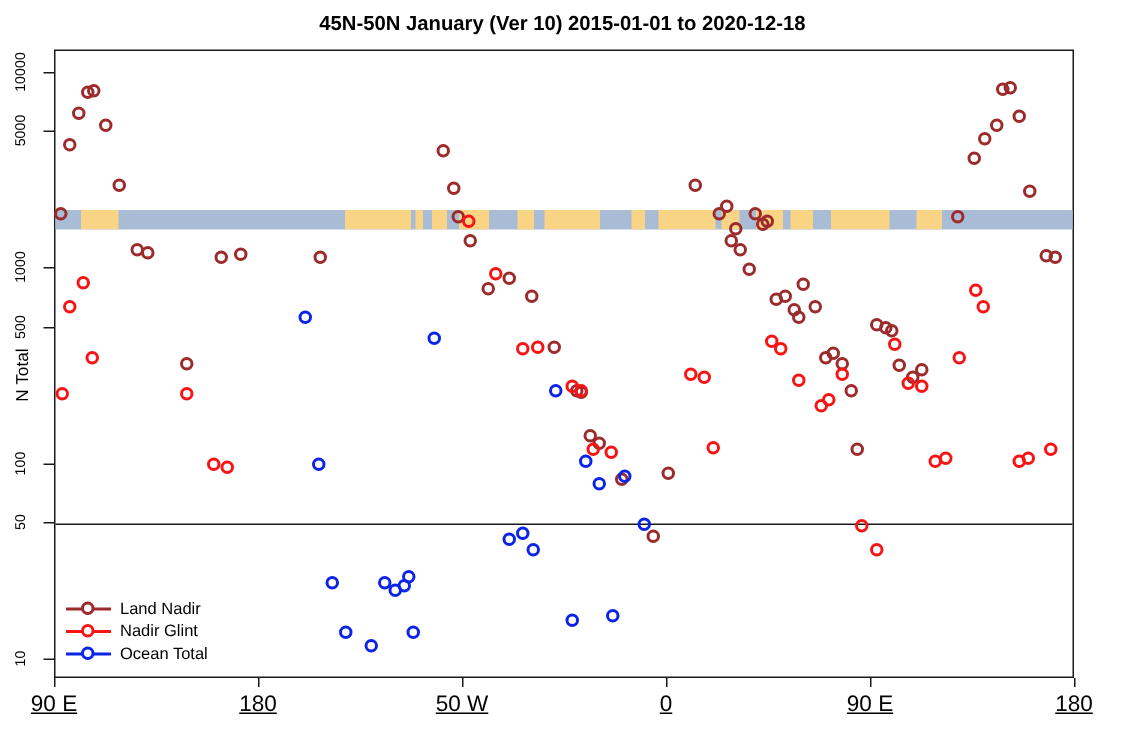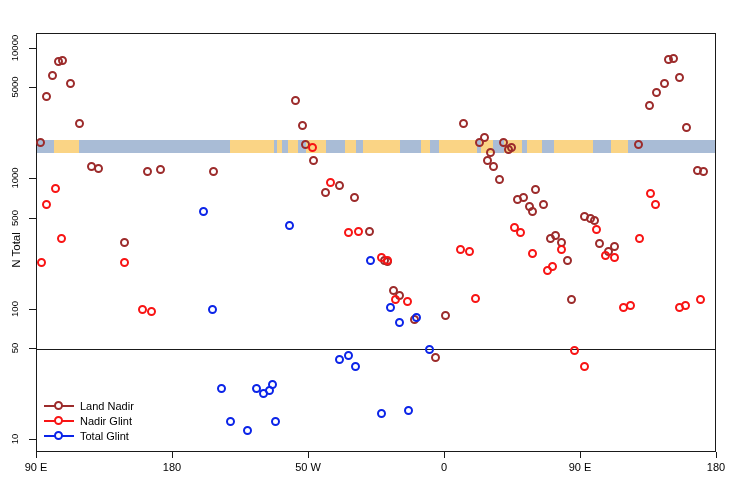--- a/index.html
+++ b/index.html
@@ -25,37 +25,38 @@
   .pt.ocean{border-color:#0B24E8;}
   #ytitle{
     position:absolute;left:-2px;top:50%;transform:translateY(-50%) rotate(-90deg);
     transform-origin:center;font-size:11.5px;color:#000;white-space:nowrap;
   }
   #ytitlewrap{position:absolute;left:0px;top:0px;width:16px;height:500px;}
   .ytick{position:absolute;right:718px;width:7px;height:1px;background:#1a1a1a;}
   .ylab{position:absolute;font-size:9.5px;color:#000;white-space:nowrap;
         transform-origin:center;}
   .xtick{position:absolute;top:452px;width:1px;height:6px;background:#1a1a1a;}
-  .xlab{position:absolute;top:461px;font-size:11px;color:#000;white-space:nowrap;
-        transform:translateX(-50%);}
+  .xlab{position:absolute;top:461px;font-size:15px;color:#000;white-space:nowrap;
+        transform:translateX(-50%);text-decoration:underline;}
   #xtitle{position:absolute;left:0;top:478px;width:750px;text-align:center;
           font-size:11.5px;color:#000;}
   #legend{position:absolute;left:44px;top:398px;}
   .legrow{display:flex;align-items:center;height:15px;}
   .legmark{position:relative;width:30px;height:12px;margin-right:6px;}
   .legline{position:absolute;left:0;top:5px;width:30px;height:2.2px;}
   .legdot{position:absolute;left:10px;top:1px;width:9px;height:9px;
           border-radius:50%;border:2.2px solid #000;box-sizing:border-box;background:#fff;}
   .leglab{font-size:11px;color:#000;}
 </style>
 </head>
 <body>
 
 <div id="root">
 
+  <div id="title">45N-50N January (Ver 10)   2015-01-01 to 2020-12-18</div>
 
   <div id="ytitlewrap">
     <div id="ytitle">N Total</div>
   </div>
 
   <div id="yaxis">
       <div class="ytick" style="left: 29px; right: auto; top: 439.354px;"></div>
       <div class="ylab" style="top: 439.354px; left: 14px; transform: translate(-50%, -50%) rotate(-90deg);">10</div>
       <div class="ytick" style="left: 29px; right: auto; top: 348.142px;"></div>
       <div class="ylab" style="top: 348.142px; left: 14px; transform: translate(-50%, -50%) rotate(-90deg);">50</div>
@@ -243,17 +244,17 @@
           <div class="legline" style="background: rgb(248, 20, 20);"></div>
           <div class="legdot" style="border-color: rgb(248, 20, 20);"></div>
         </div>
         <div class="leglab">Nadir Glint</div>
       </div>
       <div class="legrow">
         <div class="legmark">
           <div class="legline" style="background: rgb(11, 36, 232);"></div>
           <div class="legdot" style="border-color: rgb(11, 36, 232);"></div>
         </div>
-        <div class="leglab">Total Glint</div>
+        <div class="leglab">Ocean Total</div>
       </div>
     </div>
 
 </div>
 
 </body></html>

